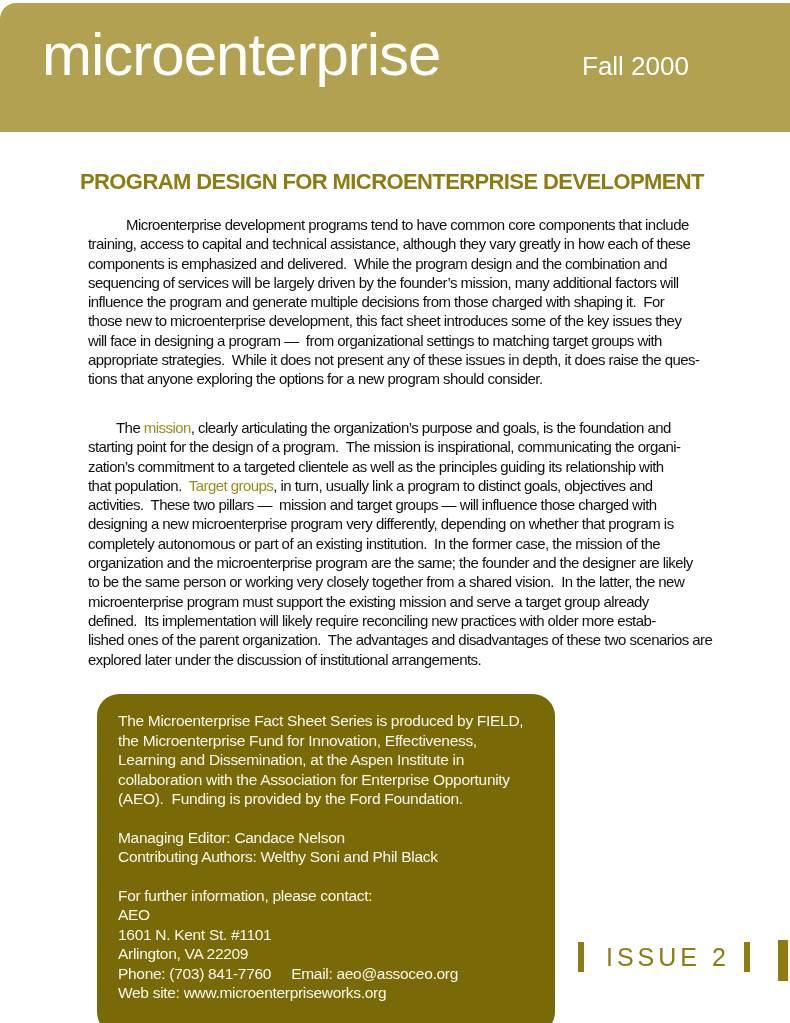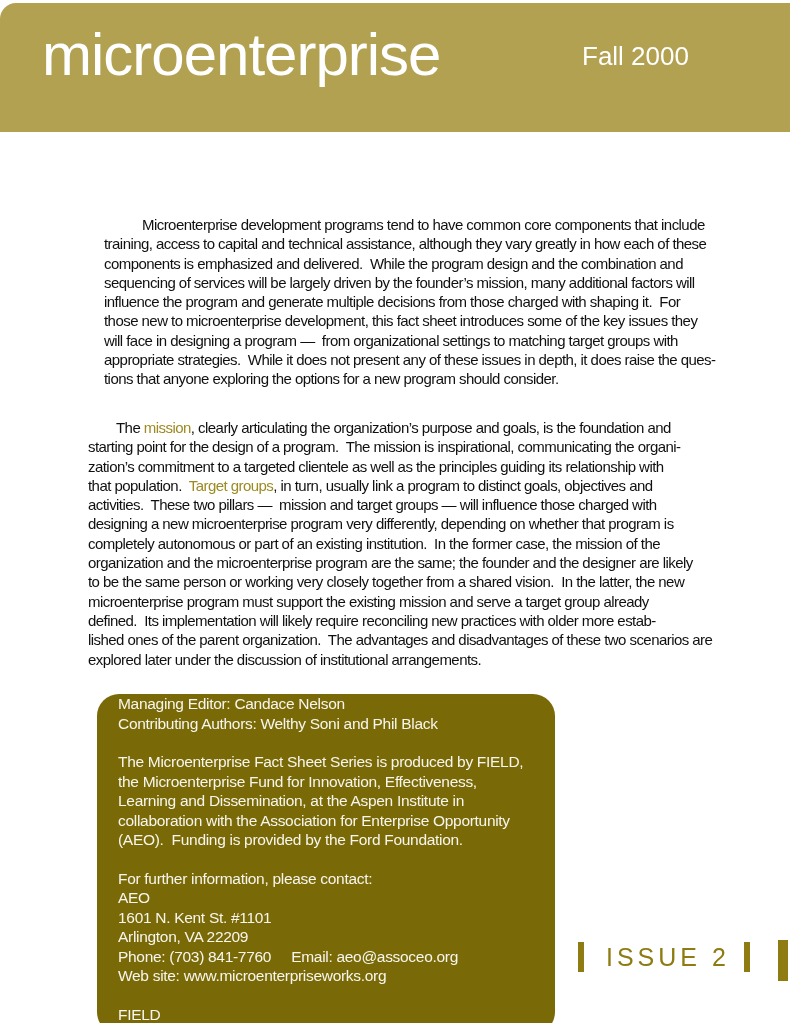--- a/index.html
+++ b/index.html
@@ -15,41 +15,41 @@
     background:var(--banner_bg);
     border-top-left-radius:16px;
     text-decoration:underline;
   }
   .banner-title{
     position:absolute;left:42px;top:22px;
     font-size:60px;line-height:1;color:var(--white);
     letter-spacing:-1px;font-weight:400;
   }
   .banner-date{
-    position:absolute;left:582px;top:40px;
+    position:absolute;left:582px;top:50px;
     font-size:26px;line-height:1;color:var(--white);font-weight:400;
   }
   .banner-subtitle{
     position:absolute;left:201px;top:74px;
     font-size:50px;line-height:1;font-weight:700;
     letter-spacing:-2px;color:var(--banner_subtitle);
     white-space:nowrap;
   }
   
   .main-heading{
     position:absolute;left:80px;top:170px;width:660px;margin:0;
     font-size:22px;line-height:1.1;font-weight:700;letter-spacing:-0.6px;
     color:var(--accent);white-space:nowrap;
   }
   .para{
     position:absolute;left:88px;width:640px;margin:0;
     font-size:15px;line-height:19.3px;letter-spacing:-0.55px;
     color:var(--body_text);white-space:pre;
   }
-  .para1{top:215px;text-indent:38px;margin-left:16px;}
+  .para1{top:215px;text-indent:38px;}
   .section-heading{
     position:absolute;left:88px;top:396px;margin:0;
     font-size:16px;line-height:1.2;font-weight:700;letter-spacing:-0.2px;
     color:var(--accent);
   }
   .para2{top:418px;text-indent:28px;}
   .hl{color:var(--highlight);}
   
   .info-box{
     position:absolute;left:97px;top:694px;width:458px;height:340px;
@@ -85,20 +85,21 @@
 </head>
 <body>
 
 <div class="page">
 
   <header class="banner">
     <div class="banner-title">microenterprise</div>
     <div class="banner-date">Fall 2000</div>
   </header>
 
+  <h1 class="main-heading">PROGRAM DESIGN FOR MICROENTERPRISE DEVELOPMENT</h1>
 
   <p class="para para1">Microenterprise development programs tend to have common core components that include
 training, access to capital and technical assistance, although they vary greatly in how each of these
 components is emphasized and delivered.  While the program design and the combination and
 sequencing of services will be largely driven by the founder’s mission, many additional factors will
 influence the program and generate multiple decisions from those charged with shaping it.  For
 those new to microenterprise development, this fact sheet introduces some of the key issues they
 will face in designing a program —  from organizational settings to matching target groups with
 appropriate strategies.  While it does not present any of these issues in depth, it does raise the ques-
 tions that anyone exploring the options for a new program should consider.</p>
@@ -112,27 +113,27 @@
 designing a new microenterprise program very differently, depending on whether that program is
 completely autonomous or part of an existing institution.  In the former case, the mission of the
 organization and the microenterprise program are the same; the founder and the designer are likely
 to be the same person or working very closely together from a shared vision.  In the latter, the new
 microenterprise program must support the existing mission and serve a target group already
 defined.  Its implementation will likely require reconciling new practices with older more estab-
 lished ones of the parent organization.  The advantages and disadvantages of these two scenarios are
 explored later under the discussion of institutional arrangements.</span></p>
 
   <aside class="info-box">
-    <p class="box-block">Managing Editor: Candace Nelson
-Contributing Authors: Welthy Soni and Phil Black</p>
     <p class="box-block first">The Microenterprise Fact Sheet Series is produced by FIELD,
 the Microenterprise Fund for Innovation, Effectiveness,
 Learning and Dissemination, at the Aspen Institute in
 collaboration with the Association for Enterprise Opportunity
 (AEO).  Funding is provided by the Ford Foundation.</p>
+    <p class="box-block">Managing Editor: Candace Nelson
+Contributing Authors: Welthy Soni and Phil Black</p>
     <p class="box-block">For further information, please contact:
 AEO
 1601 N. Kent St. #1101
 Arlington, VA 22209
 Phone: (703) 841-7760     Email: aeo@assoceo.org
 Web site: www.microenterpriseworks.org</p>
     <p class="box-block">FIELD
 Web site: www.fieldus.org</p>
   </aside>
 

